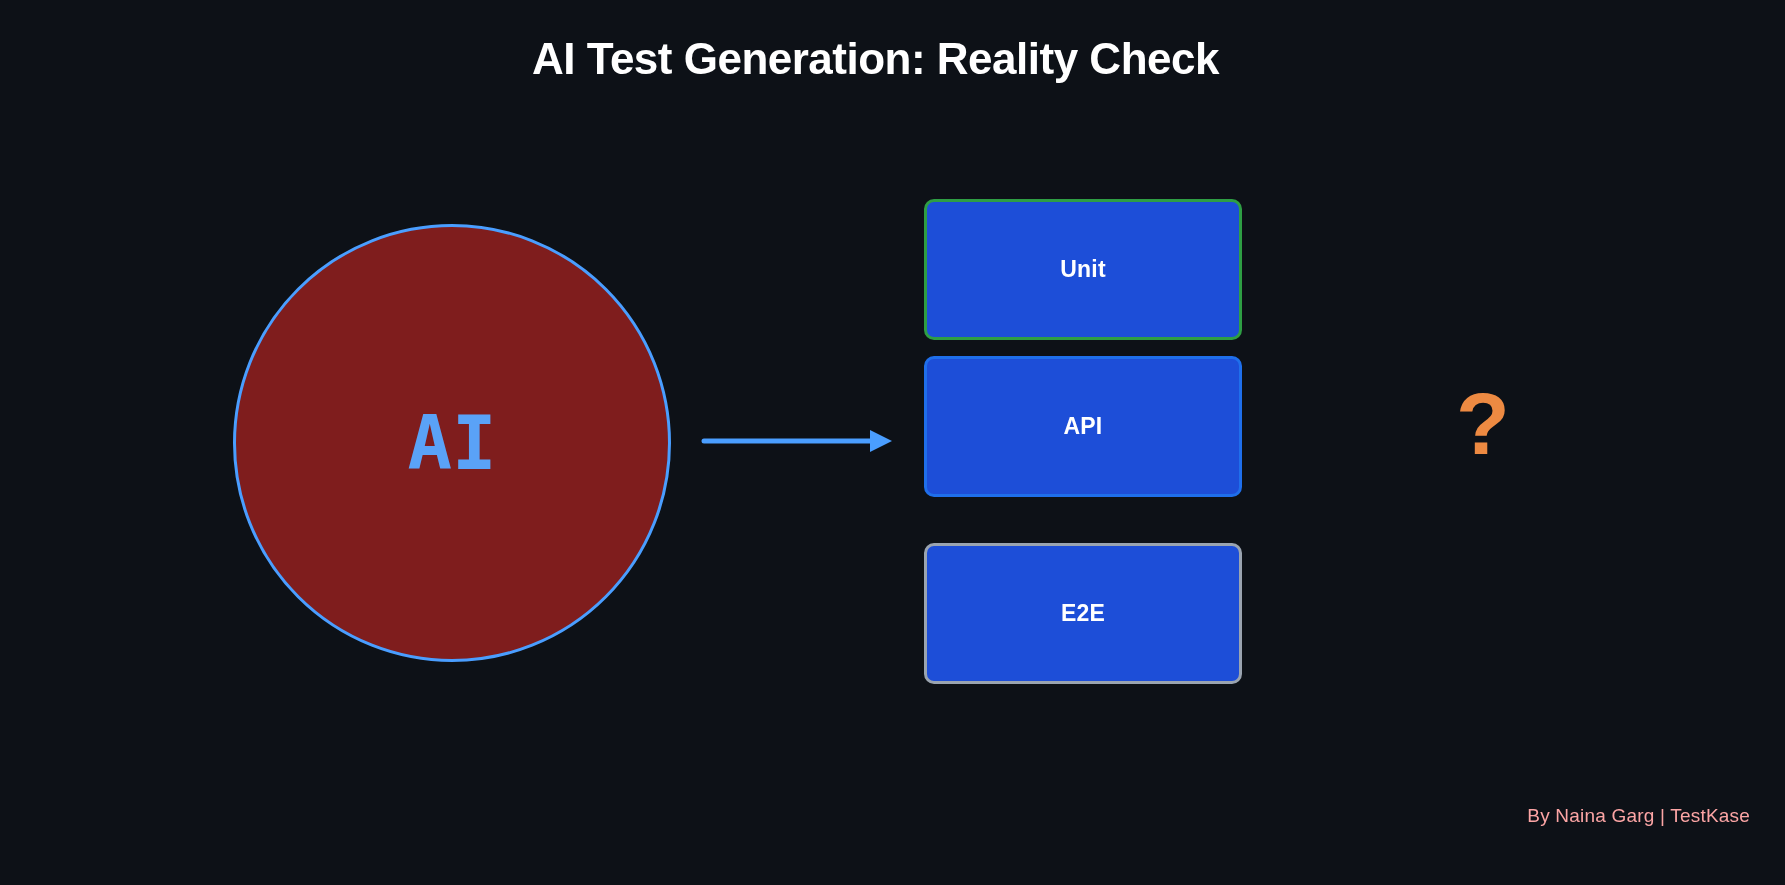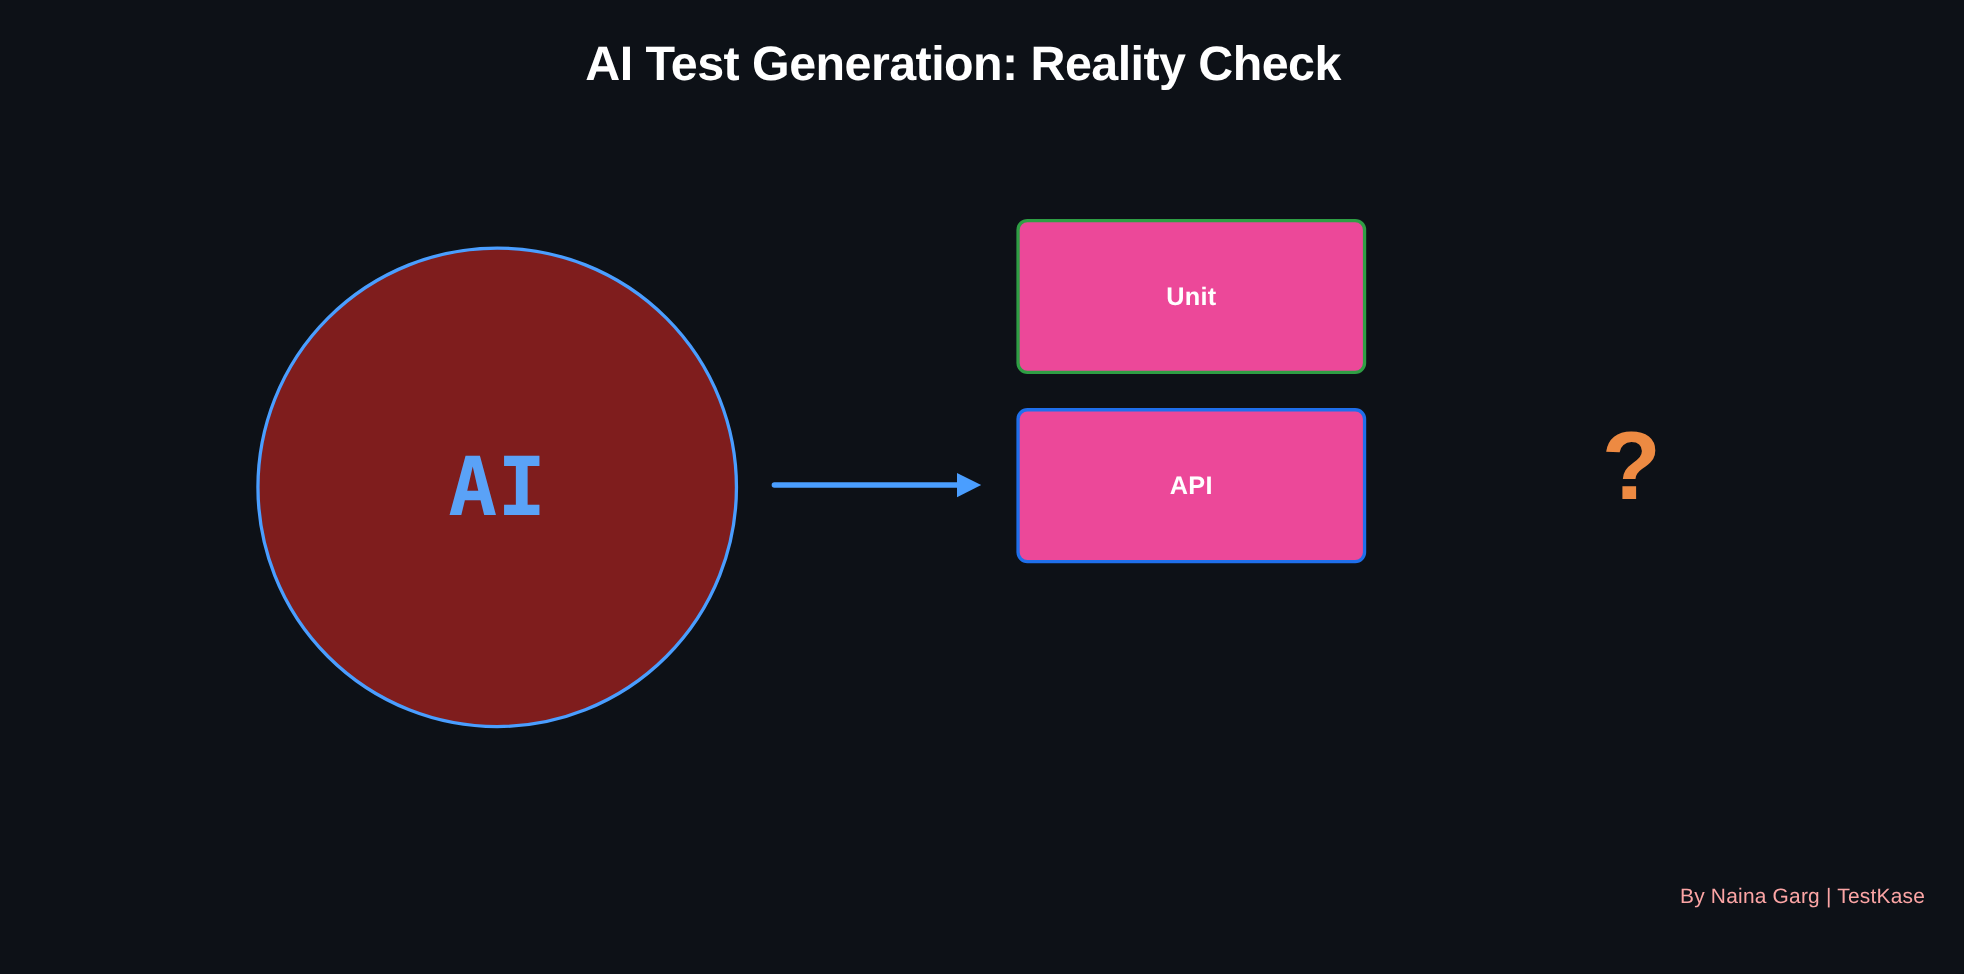--- a/index.html
+++ b/index.html
@@ -68,41 +68,41 @@
     width: 196px;
     height: 46px;
   }
 
   
   .test-box {
     position: absolute;
     left: 924px;
     width: 318px;
     box-sizing: border-box;
-    background: #ec4899;
+    background: #1d4ed8;
     border-radius: 10px;
     display: flex;
     align-items: center;
     justify-content: center;
   }
   .test-box-label {
     font-size: 23px;
     font-weight: bold;
     color: #ffffff;
     letter-spacing: 0.2px;
     line-height: 1;
     user-select: none;
   }
   #test-box-unit {
     top: 199px;
     height: 141px;
     border: 3px solid #2e9e44;
   }
   #test-box-api {
-    top: 371px;
+    top: 356px;
     height: 141px;
     border: 3px solid #1f6feb;
   }
   #test-box-e2e {
     top: 543px;
     height: 141px;
     border: 3px solid #9aa4b0;
   }
 
   
@@ -150,18 +150,21 @@
   </div>
 
   <div class="test-box" id="test-box-unit">
     <span class="test-box-label">Unit</span>
   </div>
 
   <div class="test-box" id="test-box-api">
     <span class="test-box-label">API</span>
   </div>
 
+  <div class="test-box" id="test-box-e2e">
+    <span class="test-box-label">E2E</span>
+  </div>
 
   <div id="question-mark">?</div>
 
   <div id="footer-credit">By Naina Garg | TestKase</div>
 
 </div>
 
 </body></html>

